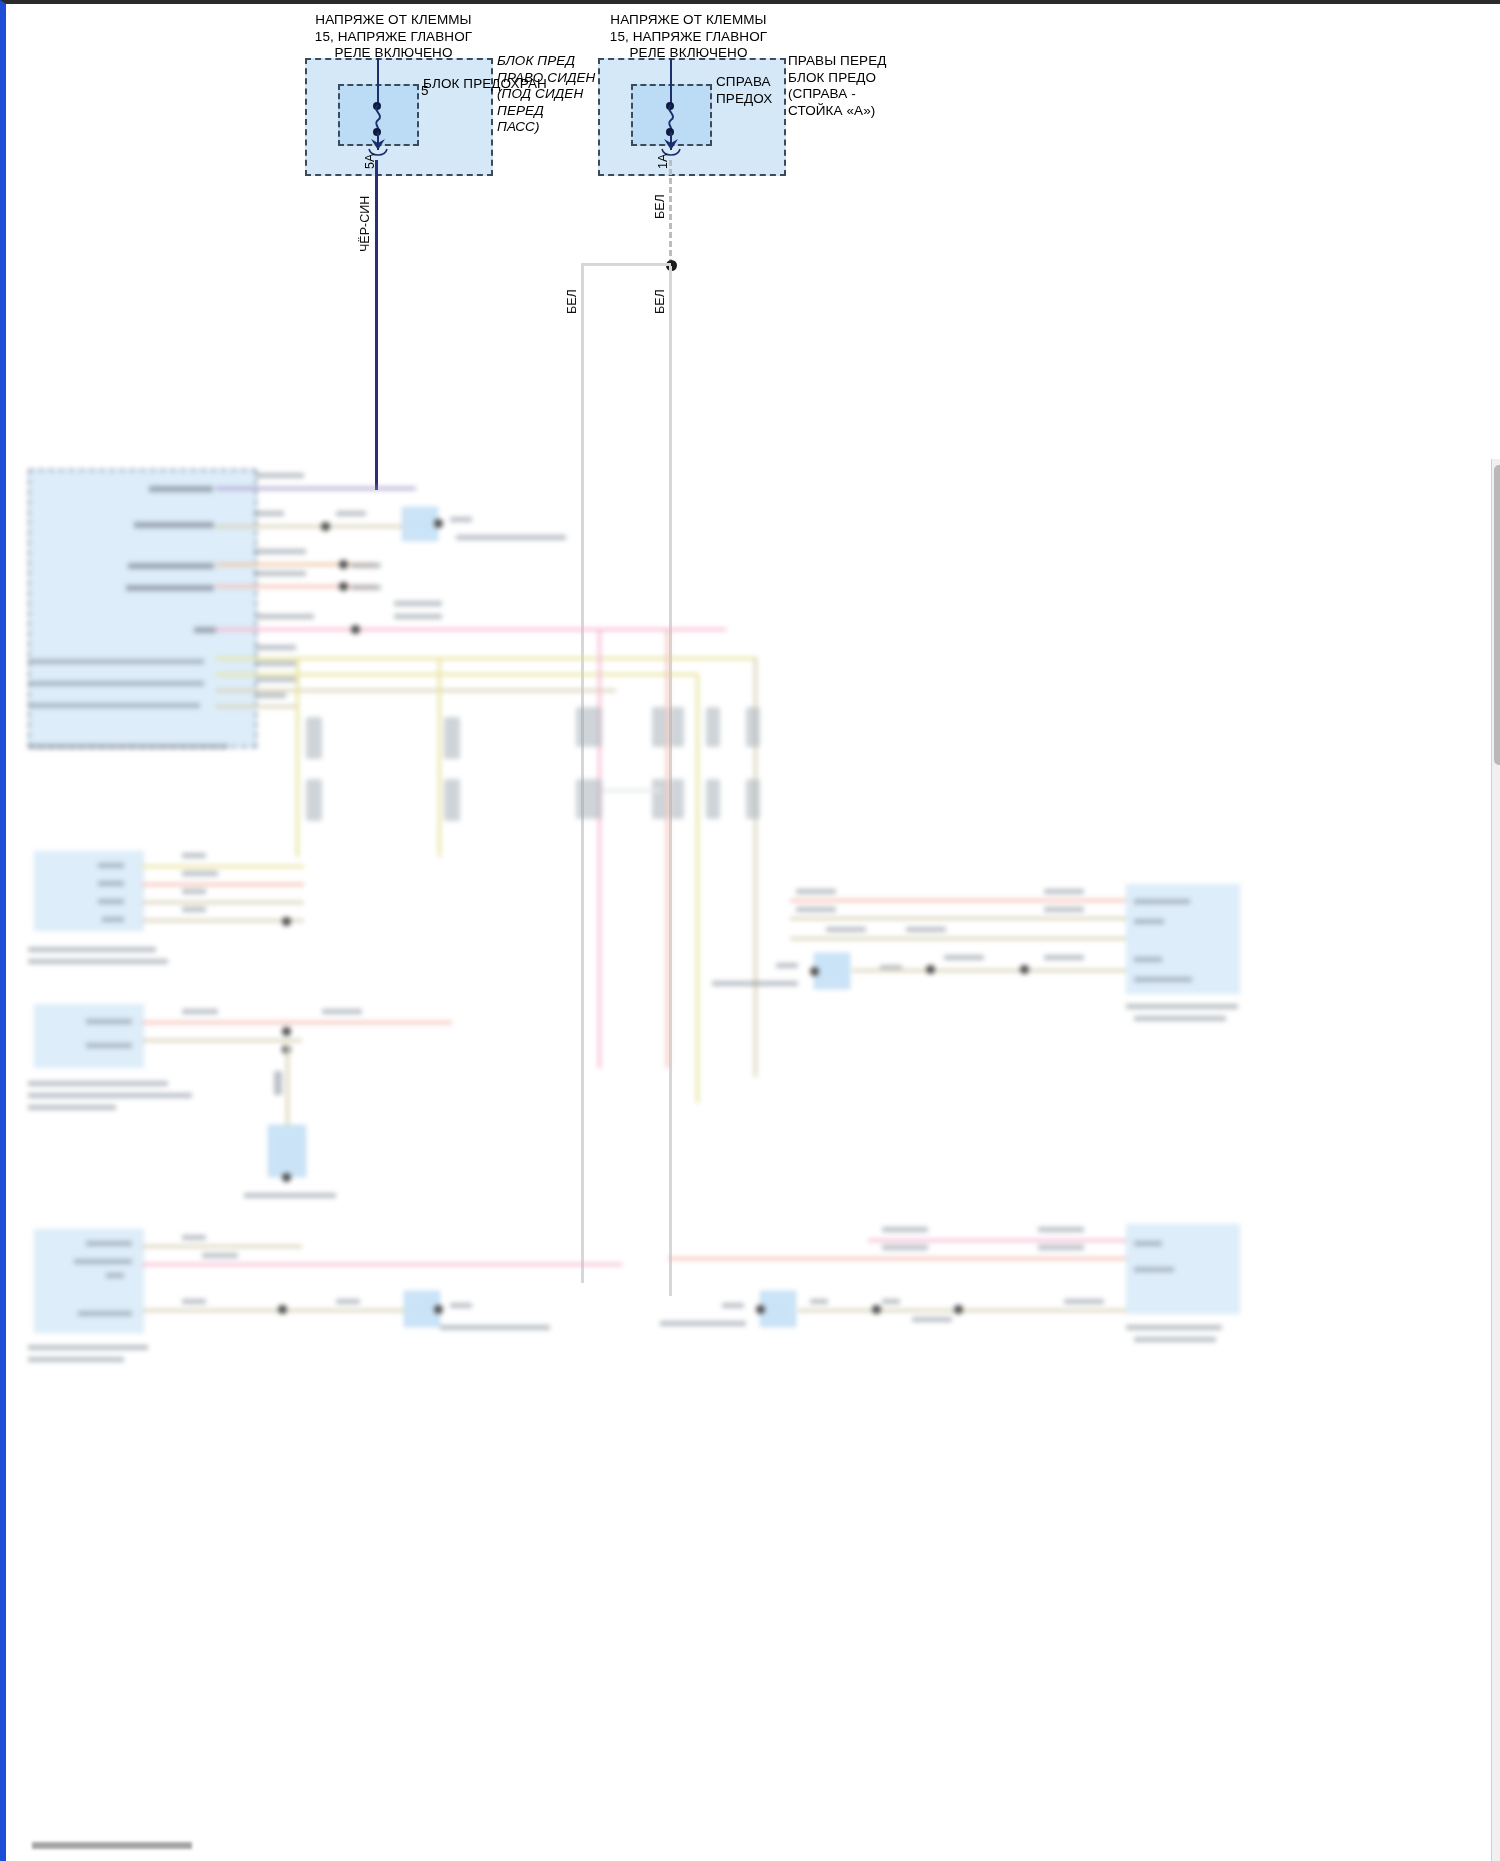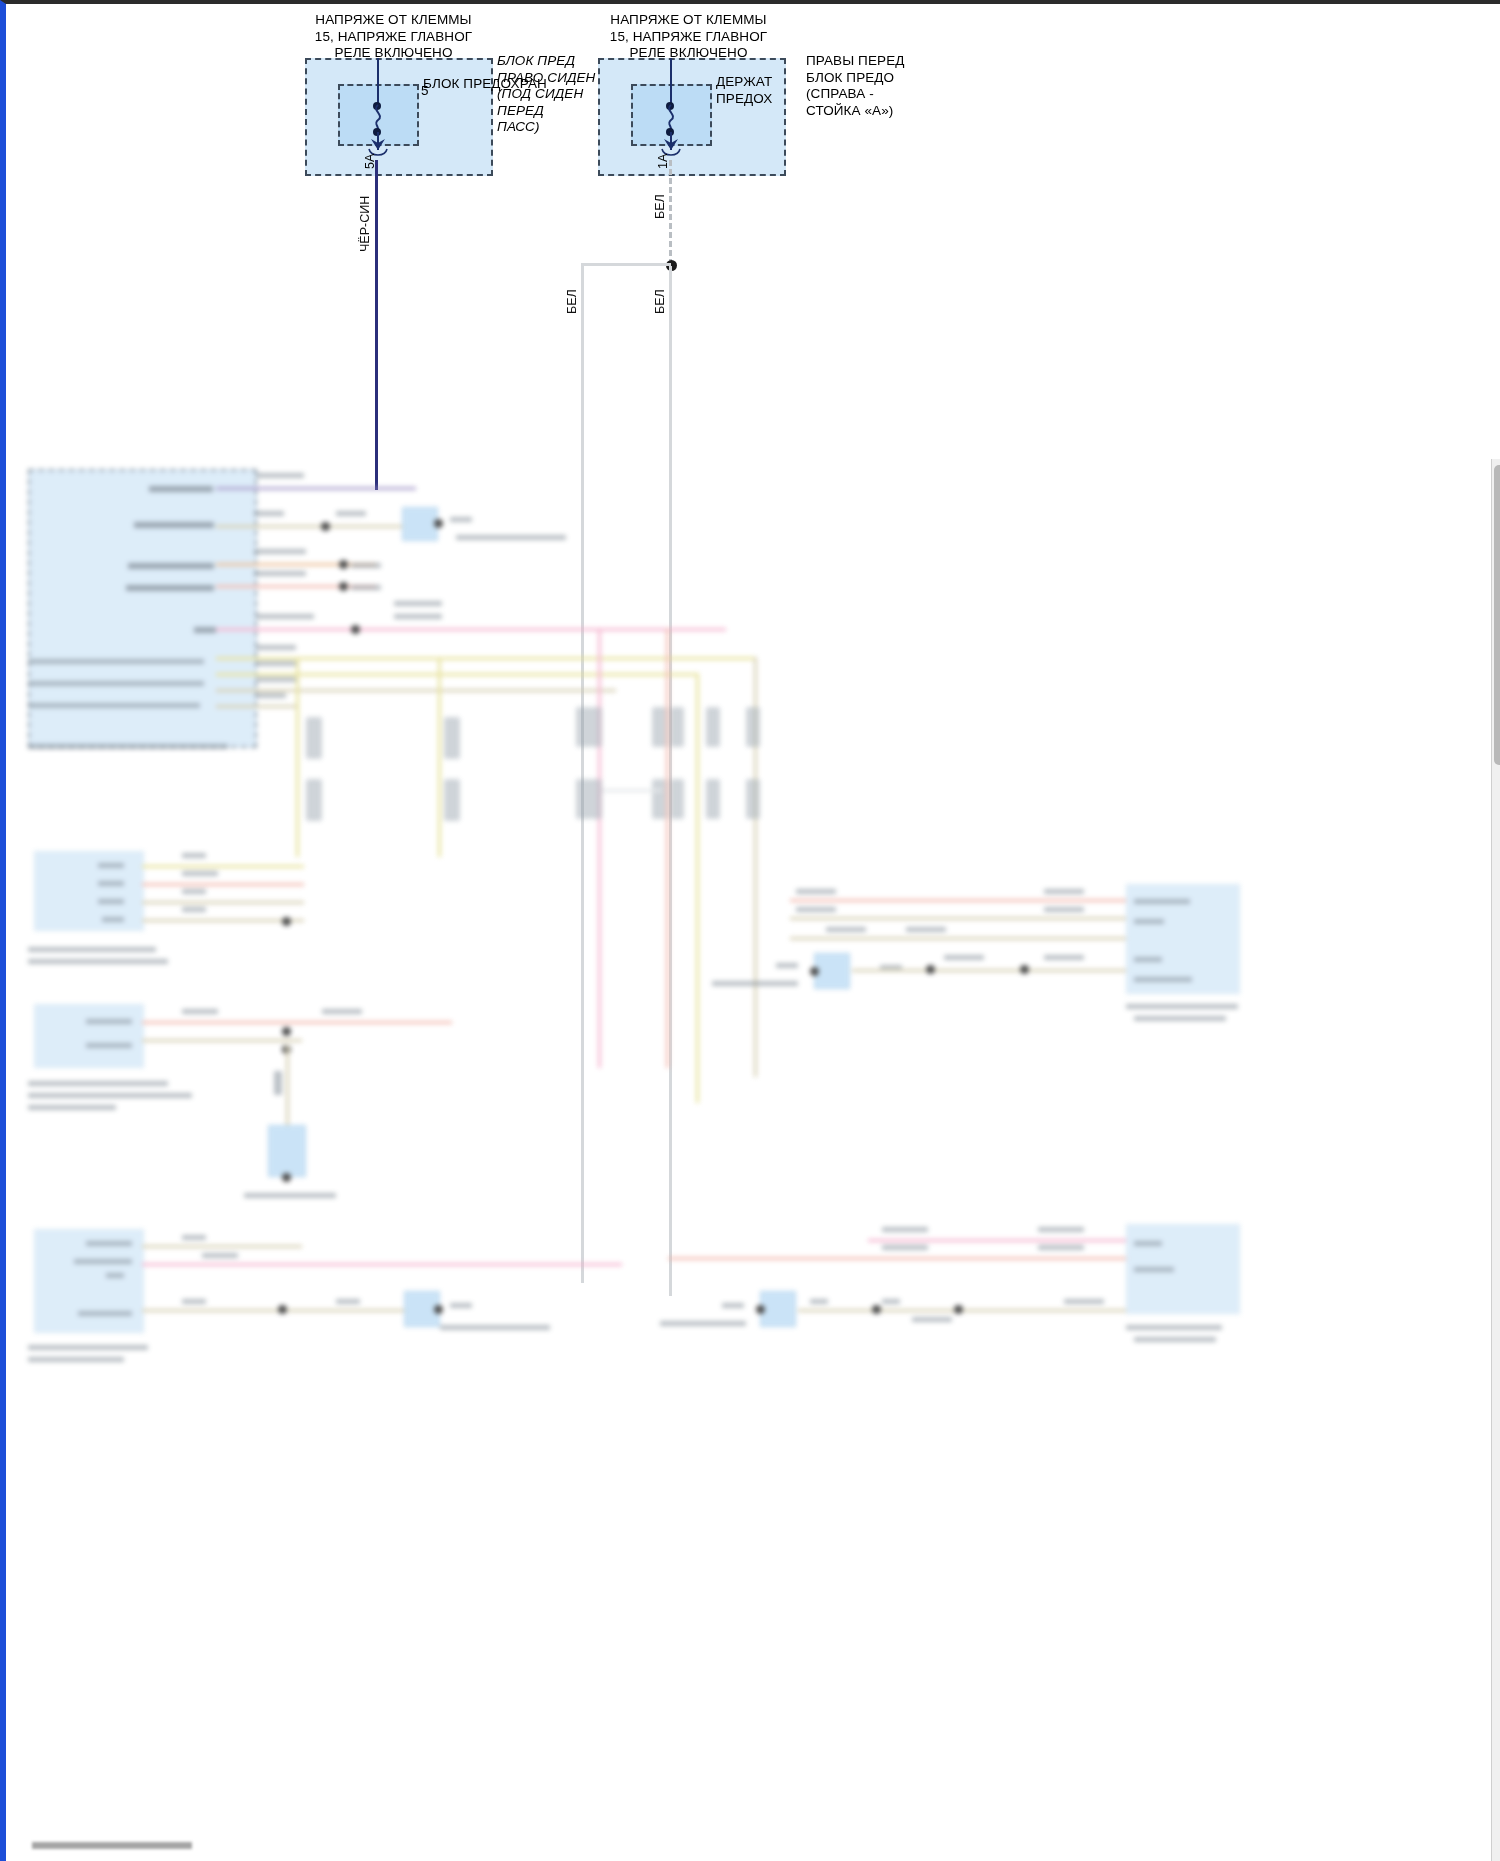--- a/index.html
+++ b/index.html
@@ -122,26 +122,26 @@
     <div class="wire-name" style="left:352px;top:248px;">ЧЁР-СИН</div>
 
     <div class="abs cap" style="left:550px;top:8px;width:265px;">НАПРЯЖЕ ОТ КЛЕММЫ
 15, НАПРЯЖЕ ГЛАВНОГ
 РЕЛЕ ВКЛЮЧЕНО</div>
 
     <div class="abs mod-outer" style="left:592px;top:54px;width:188px;height:118px;"></div>
 
     <div class="abs mod-inner" style="left:625px;top:80px;width:81px;height:62px;"></div>
 
-    <div class="abs cap cap-left" style="left:800px;top:49px;width:120px;">ПРАВЫ ПЕРЕД
+    <div class="abs cap cap-left" style="left:782px;top:49px;width:120px;">ПРАВЫ ПЕРЕД
 БЛОК ПРЕДО
 (СПРАВА -
 СТОЙКА «A»)</div>
 
-    <div class="abs cap cap-left" style="left:710px;top:70px;width:90px;">ДЕРЖАТ
+    <div class="abs cap cap-left" style="left:710px;top:70px;width:90px;">СПРАВА
 ПРЕДОХ</div>
 
     <div class="fuse-wire" style="left:664px;top:54px;height:49px;"></div>
     <div class="dot" style="left:660px;top:98px;"></div>
     <svg class="abs" style="left:655px;top:100px;width:22px;height:28px;" viewBox="0 0 22 28">
       <path d="M10 1 C3 6, 17 11, 10 16 C5 20, 12 23, 10 27" fill="none" stroke="#1b2f6b" stroke-width="2"></path>
     </svg>
     <div class="dot" style="left:660px;top:124px;"></div>
     <div class="fuse-wire" style="left:664px;top:128px;height:18px;"></div>
     <svg class="abs" style="left:657px;top:133px;width:16px;height:14px;" viewBox="0 0 16 14">

